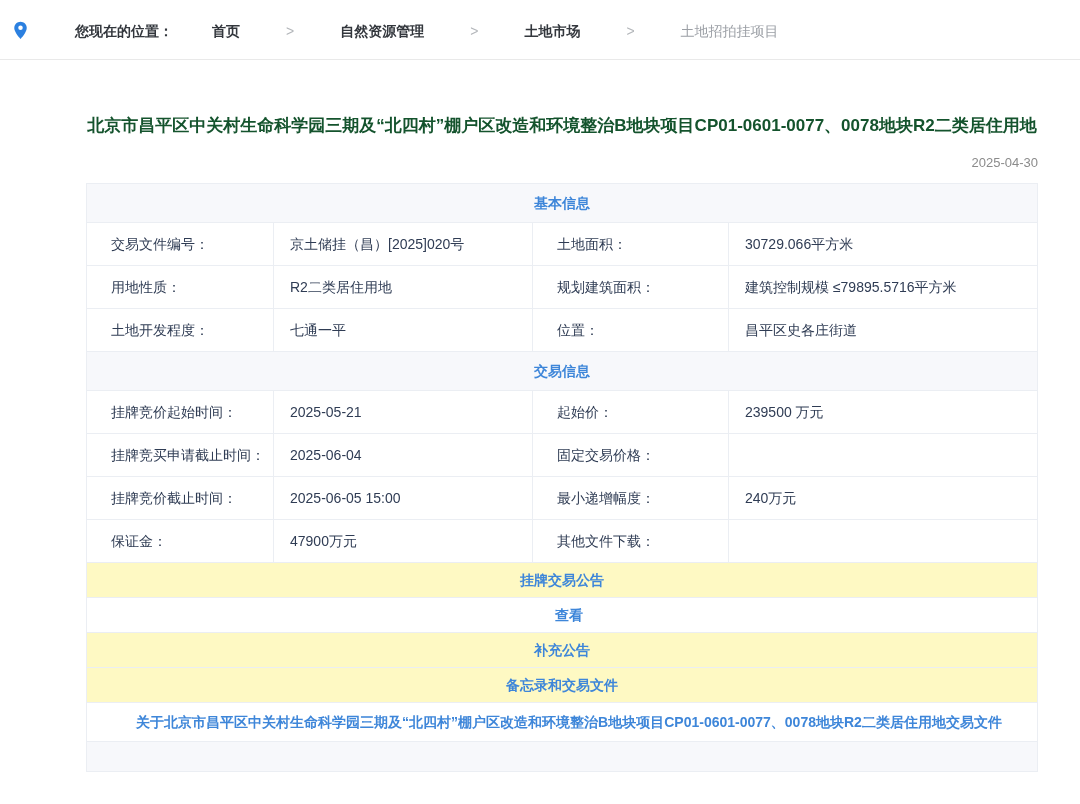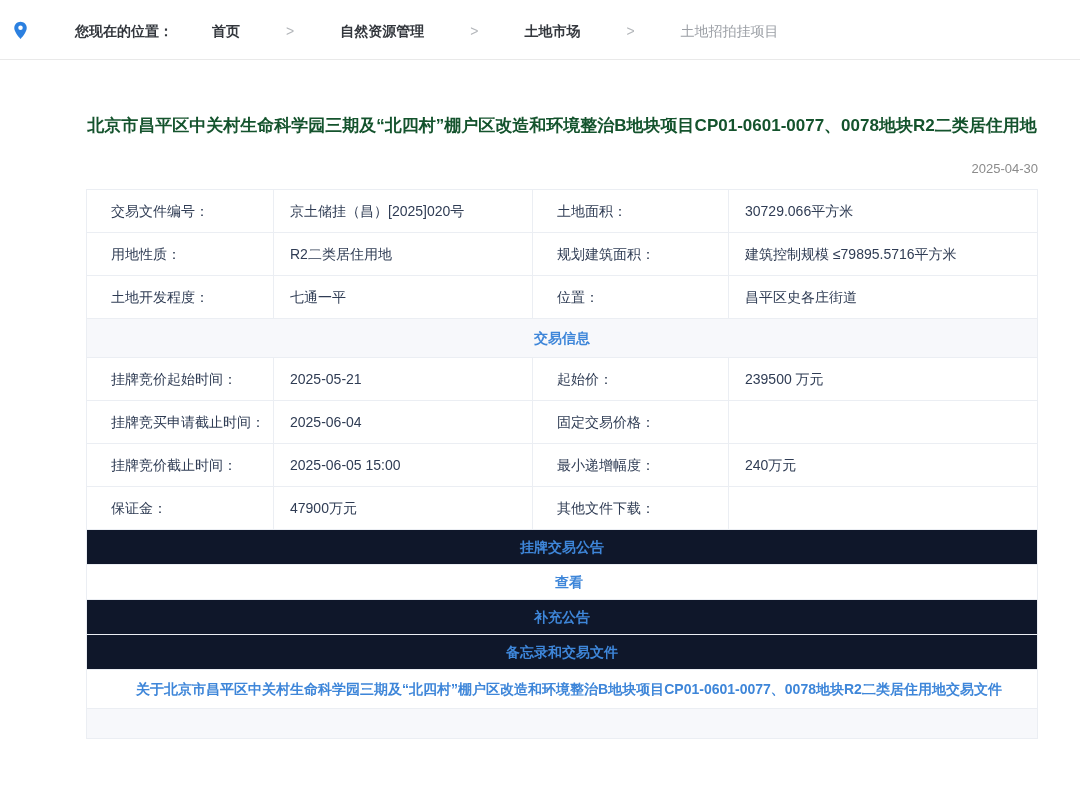--- a/index.html
+++ b/index.html
@@ -39,21 +39,21 @@
   }
   .page-title {
     margin-top: 52px;
     text-align: center;
     font-size: 17px;
     font-weight: 700;
     line-height: 28px;
     color: #14532d;
   }
   .pub-date {
-    margin-top: 21px;
+    margin-top: 15px;
     text-align: right;
     font-size: 13px;
     color: #8b8b8b;
   }
   
   table.detail {
     margin-top: 13px;
     width: 100%;
     border-collapse: collapse;
     table-layout: fixed;
@@ -74,21 +74,21 @@
     text-align: center;
     font-weight: 600;
     padding: 9px 10px;
   }
   tr.link-row td {
     color: #3e86d9;
     text-align: center;
     font-weight: 600;
     padding: 7px 10px;
   }
-  tr.link-row.gray td { background: #0f172a; }
+  tr.link-row.gray td { background: #fef9c3; }
   tr.link-row.clickable td { cursor: pointer; padding-left: 24px; }
   tr.doc-link td { padding: 9px 10px; }
   tr.partial-row td { background: #f7f8fb; height: 30px; }
 </style>
 </head>
 <body>
 
 <div class="breadcrumb-bar">
   <svg class="pin" viewBox="0 0 24 30">
     <path d="M12 1C6.5 1 2 5.5 2 11c0 7.2 10 17.5 10 17.5S22 18.2 22 11C22 5.5 17.5 1 12 1z" fill="#2b80e0"></path>
@@ -111,20 +111,23 @@
 
   <table class="detail">
     <colgroup>
       <col style="width:187px">
         <col style="width:259px">
         <col style="width:196px">
         <col>
     </colgroup>
     <tbody>
 
+      <tr class="section-header">
+        <td colspan="4">基本信息</td>
+      </tr>
       <tr>
         <td class="cell-label">交易文件编号：</td>
         <td class="cell-value">京土储挂（昌）[2025]020号</td>
         <td class="cell-label">土地面积：</td>
         <td class="cell-value">30729.066平方米</td>
       </tr>
       <tr>
         <td class="cell-label">用地性质：</td>
         <td class="cell-value">R2二类居住用地</td>
         <td class="cell-label">规划建筑面积：</td>

